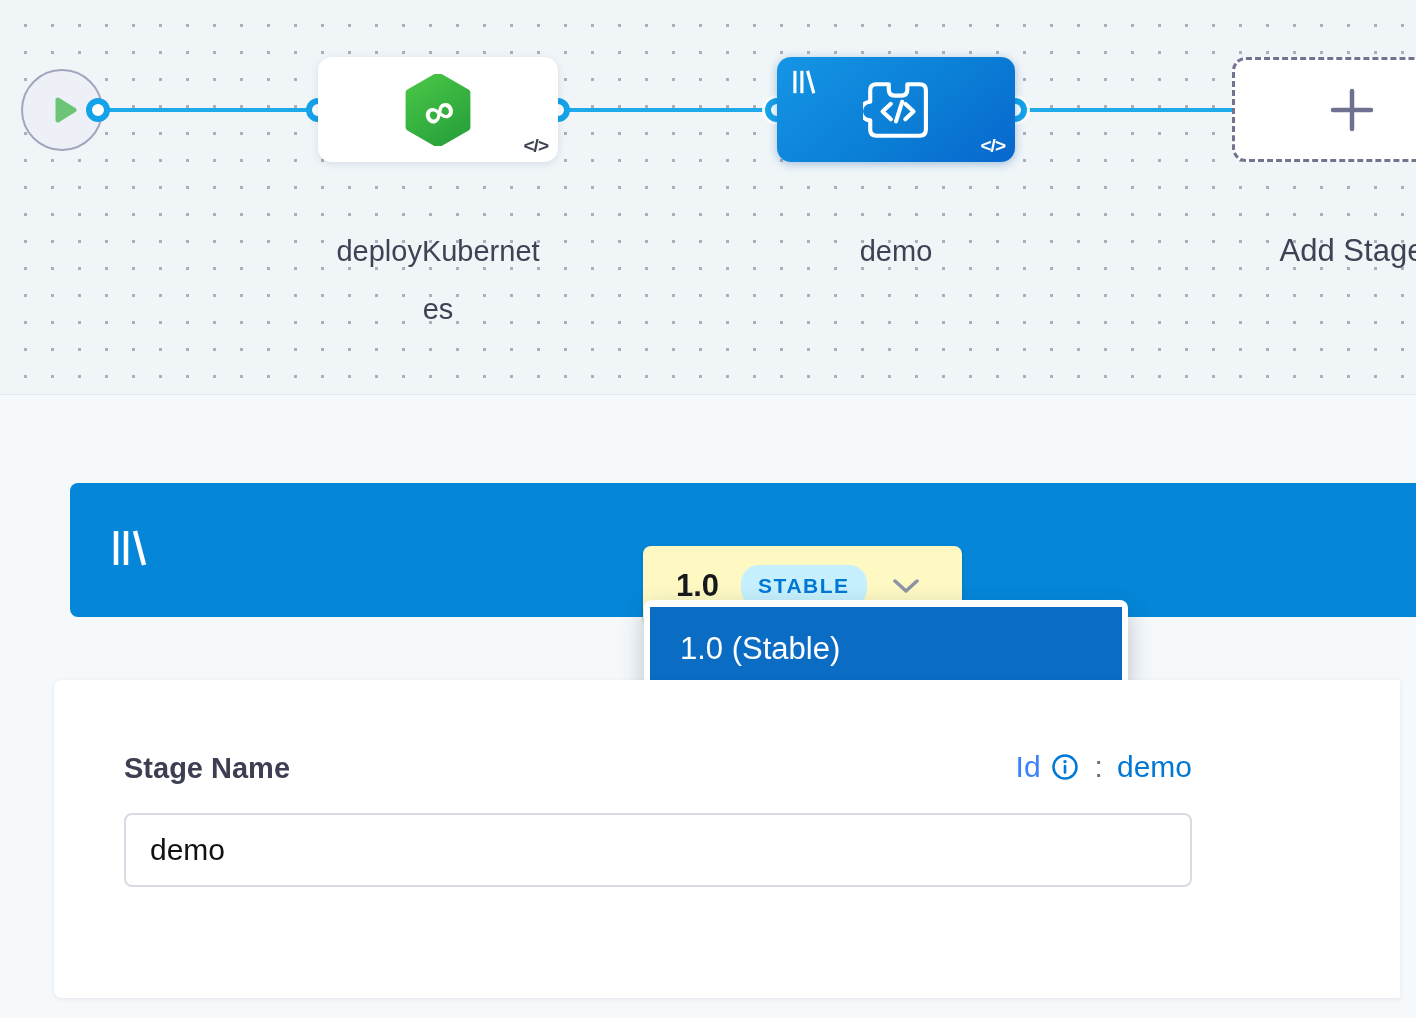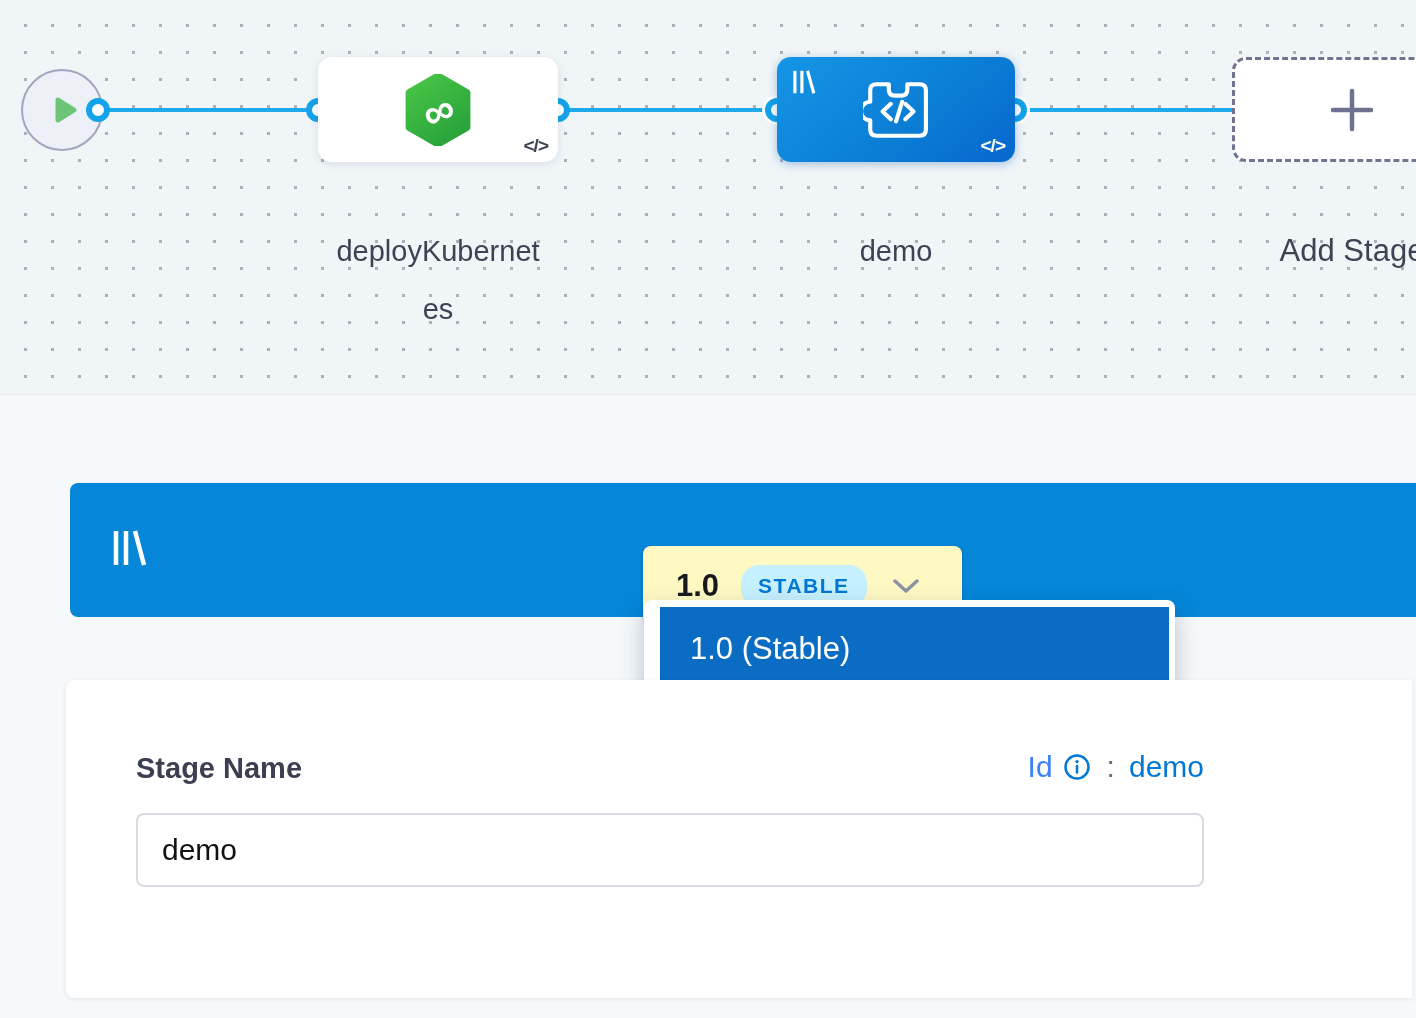--- a/index.html
+++ b/index.html
@@ -84,34 +84,34 @@
   }
   .version-num { margin-left:33px; font-size:31px; font-weight:600; color:#17191e; }
   .version-badge {
     margin-left:22px; background:#c6f0fd; color:#0278d5; border-radius:18px;
     font-size:21px; font-weight:700; letter-spacing:1.5px; padding:9px 17px;
   }
   .version-chevron { margin-left:26px; display:flex; }
 
   
   .dropdown {
-    position:absolute; left:644px; top:600px; width:531px; height:97px;
+    position:absolute; left:644px; top:600px; width:484px; height:97px;
     background:#ffffff; border-radius:8px;
     box-shadow:0 10px 24px rgba(15,45,80,.28);
-    padding:7px 6px 7px 16px;
+    padding:7px 6px 7px 6px;
   }
   .dropdown-item {
     height:83px; background:#0a6cc3; color:#ffffff;
     display:flex; align-items:center; padding-left:30px;
     font-size:31px; cursor:pointer;
   }
 
   
   .panel {
-    position:absolute; left:66px; top:680px; width:1346px; height:318px;
+    position:absolute; left:54px; top:680px; width:1346px; height:318px;
     background:#ffffff; border-radius:8px 0 0 8px;
     box-shadow:0 1px 4px rgba(40,60,90,.10);
   }
   .stage-name-label {
     position:absolute; left:70px; top:72px;
     font-size:29px; font-weight:700; color:#3c3f51;
   }
   .id-row {
     position:absolute; top:70px; right:208px;
     display:flex; align-items:center; font-size:30px;

